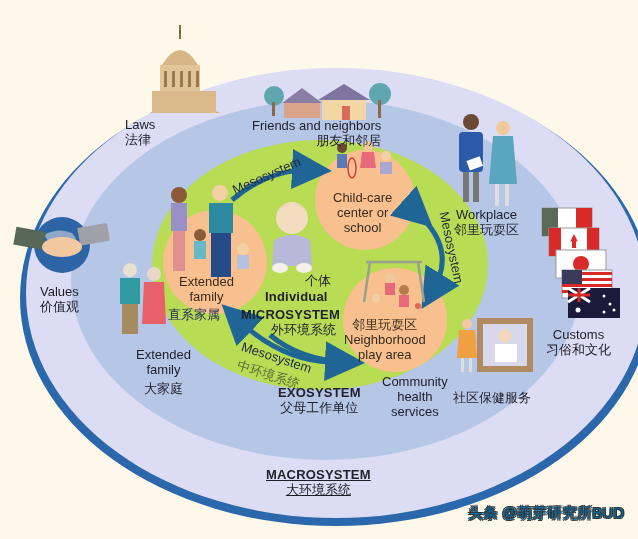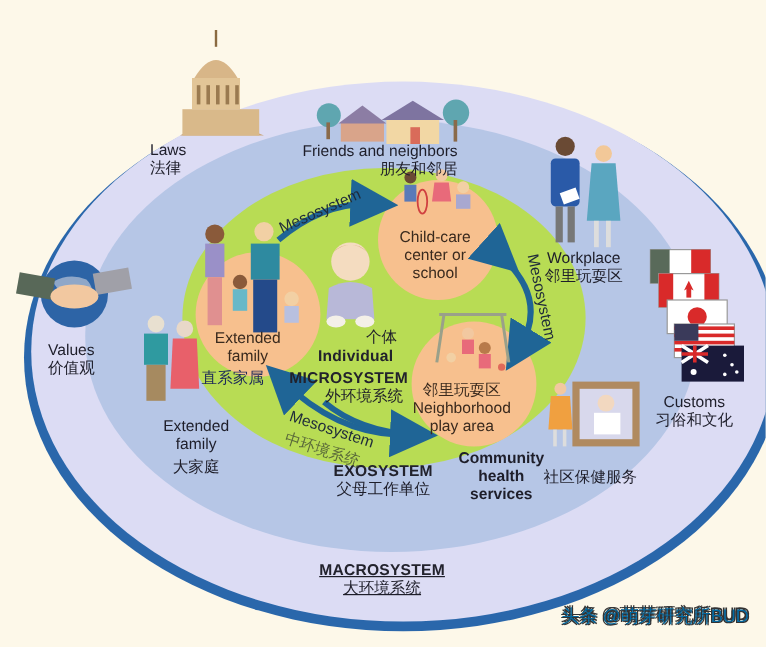--- a/index.html
+++ b/index.html
@@ -208,21 +208,21 @@
   </div>
   <div class="lbl" style="left:454px; top:208px;">
     <div class="en">Workplace</div>
     <div class="zh">邻里玩耍区</div>
   </div>
   <div class="lbl" style="left:136px; top:348px;">
     <div class="en">Extended</div>
     <div class="en">family</div>
     <div class="zh" style="margin-top:4px;">大家庭</div>
   </div>
-  <div class="lbl" style="left:382px; top:375px;font-weight:bold;">
+  <div class="lbl" style="left:382px; top:375px;">
     <div class="en">Community</div>
     <div class="en">health</div>
     <div class="en">services</div>
   </div>
   <div class="lbl zh" style="left:453px; top:391px;text-align:center;">社区保健服务</div>
 
   <div class="lbl circ-text" style="left:179px; top:275px;">
     <div>Extended</div>
     <div>family</div>
   </div>

